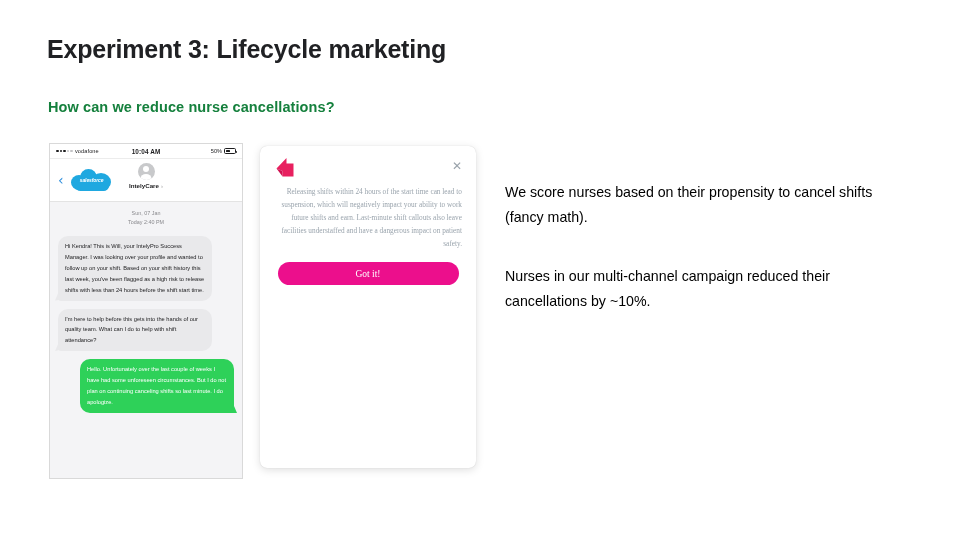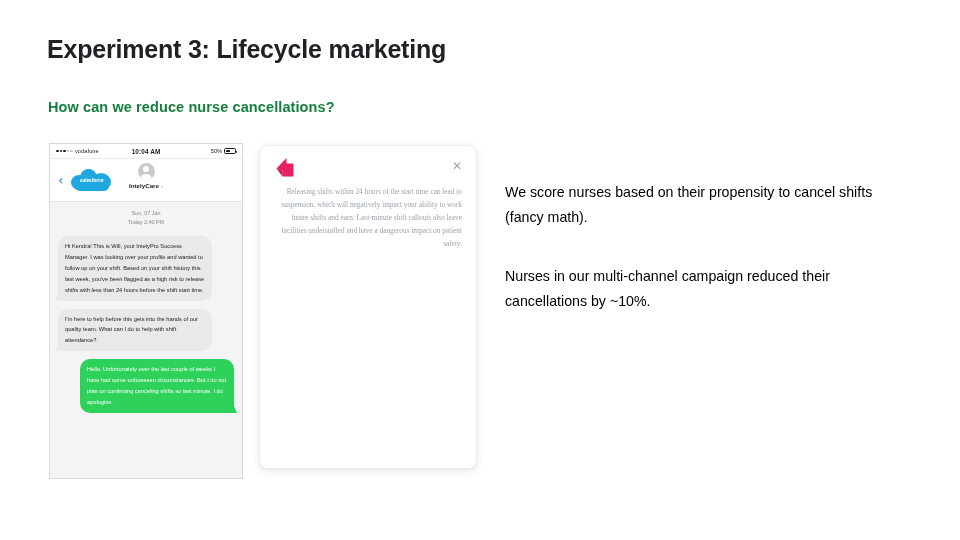--- a/index.html
+++ b/index.html
@@ -333,18 +333,19 @@
   <div class="modal-top">
     <svg class="brand-arrow" viewBox="0 0 22 26">
       <path d="M2.5 12.5 L12.5 2 L12.5 7.5 L19.5 7.5 L19.5 20.5 L8.5 20.5 L8.5 15 Z" fill="#e8205f"></path>
       <path d="M2.5 12.5 L8.5 15 L8.5 20.5 Z" fill="#d01050"></path>
     </svg>
     <span class="close-x">✕</span>
   </div>
 
   <p class="modal-para">Releasing shifts within 24 hours of the start time can lead to suspension, which will negatively impact your ability to work future shifts and earn. Last-minute shift callouts also leave facilities understaffed and have a dangerous impact on patient safety.</p>
 
+  <button class="cta-button">Got it!</button>
 </div>
 
 <div id="bullets">
   <div class="bullet">We score nurses based on their propensity to cancel shifts (fancy math).</div>
   <div class="bullet">Nurses in our multi-channel campaign reduced their cancellations by ~10%.</div>
 </div>
 
 </body></html>

